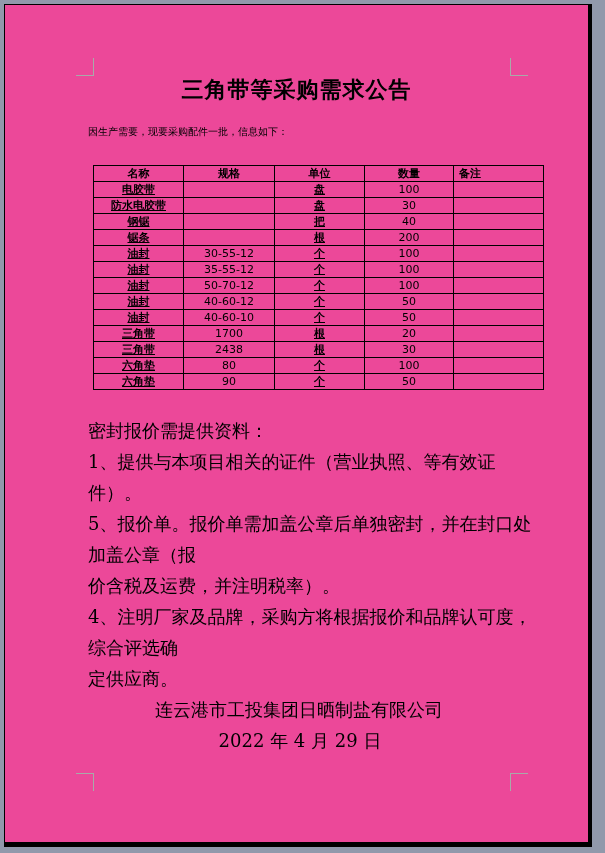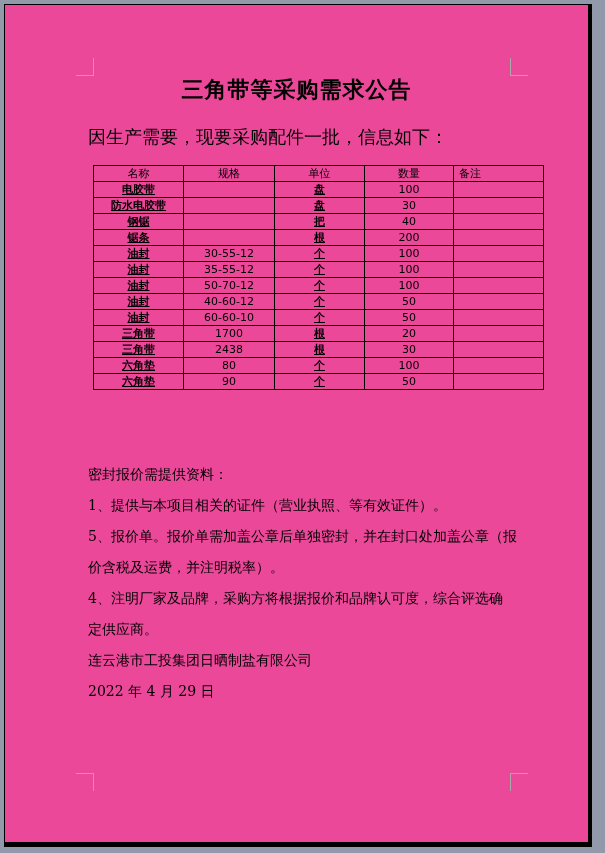--- a/index.html
+++ b/index.html
@@ -26,48 +26,48 @@
   .mark-bl{left:71px;top:768px;border-right:1px solid #a9a9a9;border-top:1px solid #a9a9a9;}
   .mark-br{left:505px;top:768px;border-left:1px solid #a9a9a9;border-top:1px solid #a9a9a9;}
   .doc-title{
     position:absolute;top:70px;left:0;width:100%;
     text-align:center;
     font-size:22px;font-weight:bold;
     letter-spacing:1px;
   }
   .intro{
     position:absolute;top:120px;left:83px;
-    font-size:18px;
+    font-size:10px;
   }
   table.items{
     position:absolute;top:160px;left:88px;
     width:450px;
     border-collapse:collapse;
     table-layout:fixed;
   }
   table.items td,table.items th{
     border:1px solid #000;
     height:15px;
     font-size:11px;
     font-family:"DejaVu Sans", sans-serif;
     text-align:center;
     vertical-align:middle;
     padding:0 2px;
     overflow:hidden;
     white-space:nowrap;
   }
-  table.items th{font-weight:normal;}
+  table.items th{font-weight:bold;}
   table.items th.remark-h{text-align:left;padding-left:5px;vertical-align:top;}
   table.items td.cjk{font-weight:bold;text-decoration:underline;}
   .paras{
     position:absolute;top:410px;left:83px;width:454px;
-    font-size:14px;line-height:31px;margin-top:44px;
+    font-size:18px;line-height:31px;
   }
   .paras p{margin:0;white-space:pre-line;}
-  .sign{text-align:left;padding-right:30px;}
+  .sign{text-align:center;padding-right:30px;}
   .sign .company{padding-right:2px;}
 </style>
 </head>
 <body>
 
 <div class="page">
   <div class="mark mark-tl"></div>
   <div class="mark mark-tr"></div>
   <div class="mark mark-bl"></div>
   <div class="mark mark-br"></div>
@@ -145,21 +145,21 @@
         </tr>
         <tr>
           <td class="cjk">油封</td>
           <td>40-60-12</td>
           <td class="cjk">个</td>
           <td>50</td>
           <td></td>
         </tr>
         <tr>
           <td class="cjk">油封</td>
-          <td>60-60-10</td>
+          <td>40-60-10</td>
           <td class="cjk">个</td>
           <td>50</td>
           <td></td>
         </tr>
         <tr>
           <td class="cjk">三角带</td>
           <td>1700</td>
           <td class="cjk">根</td>
           <td>20</td>
           <td></td>

